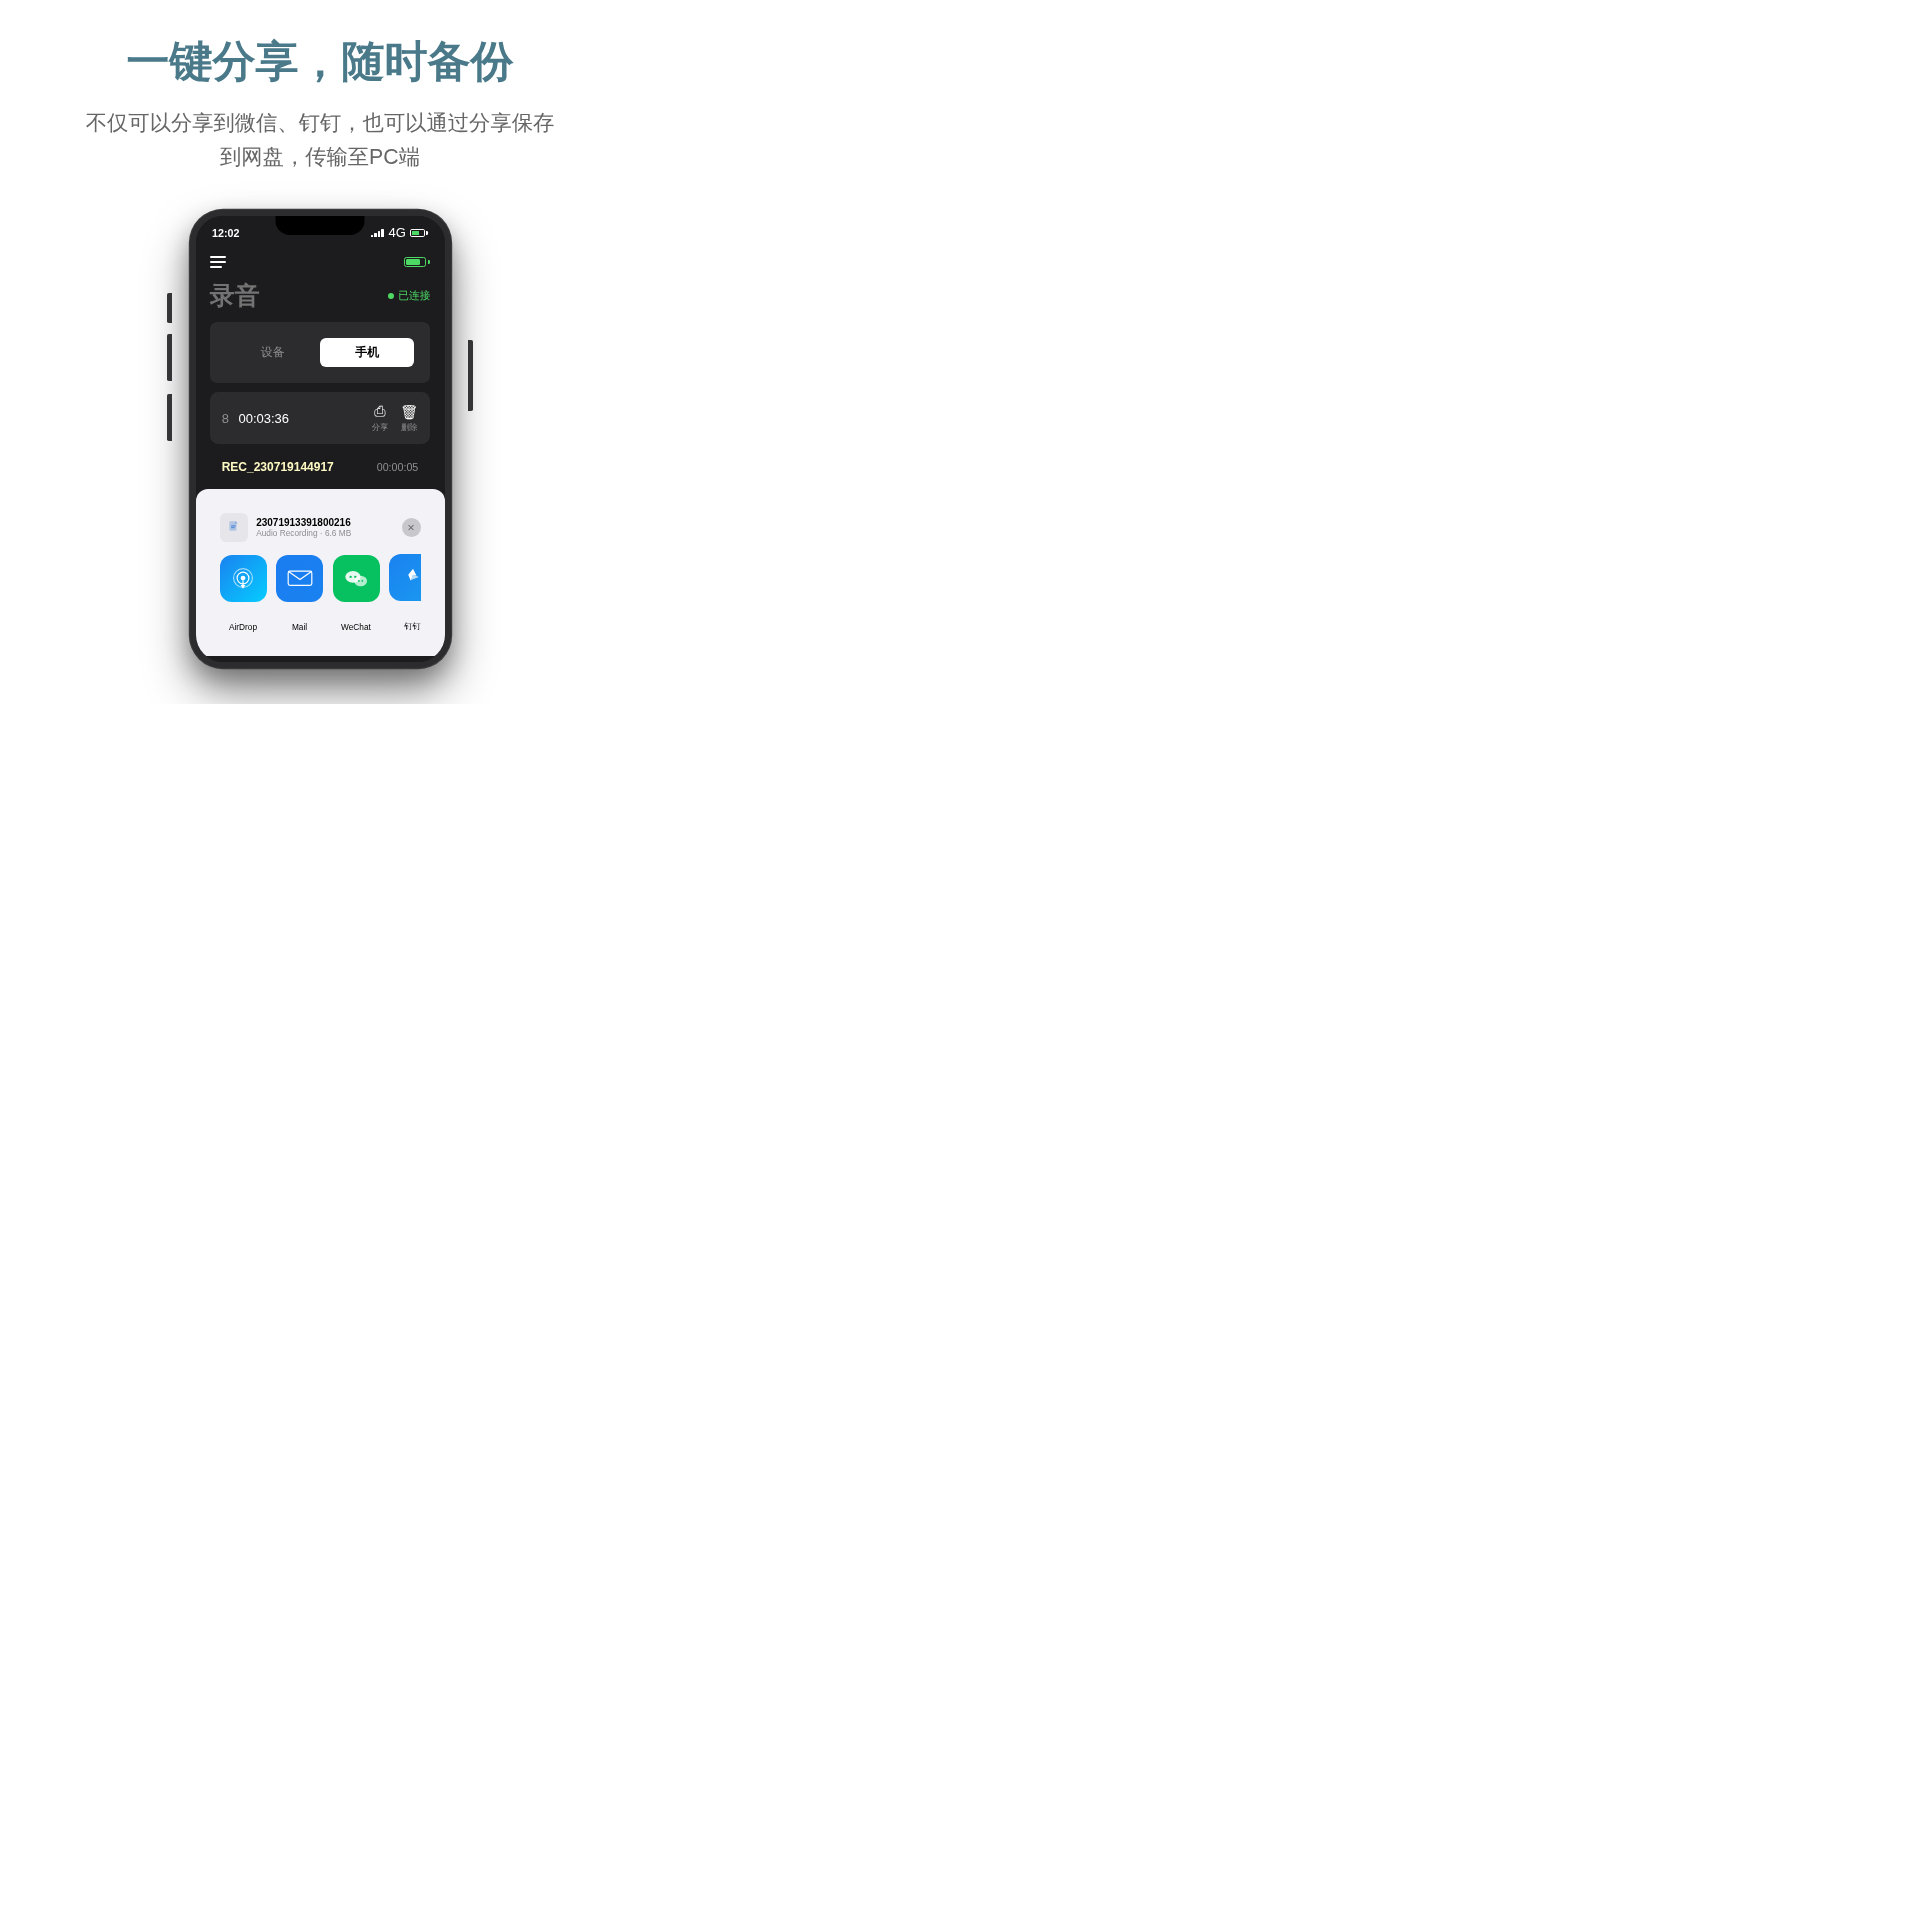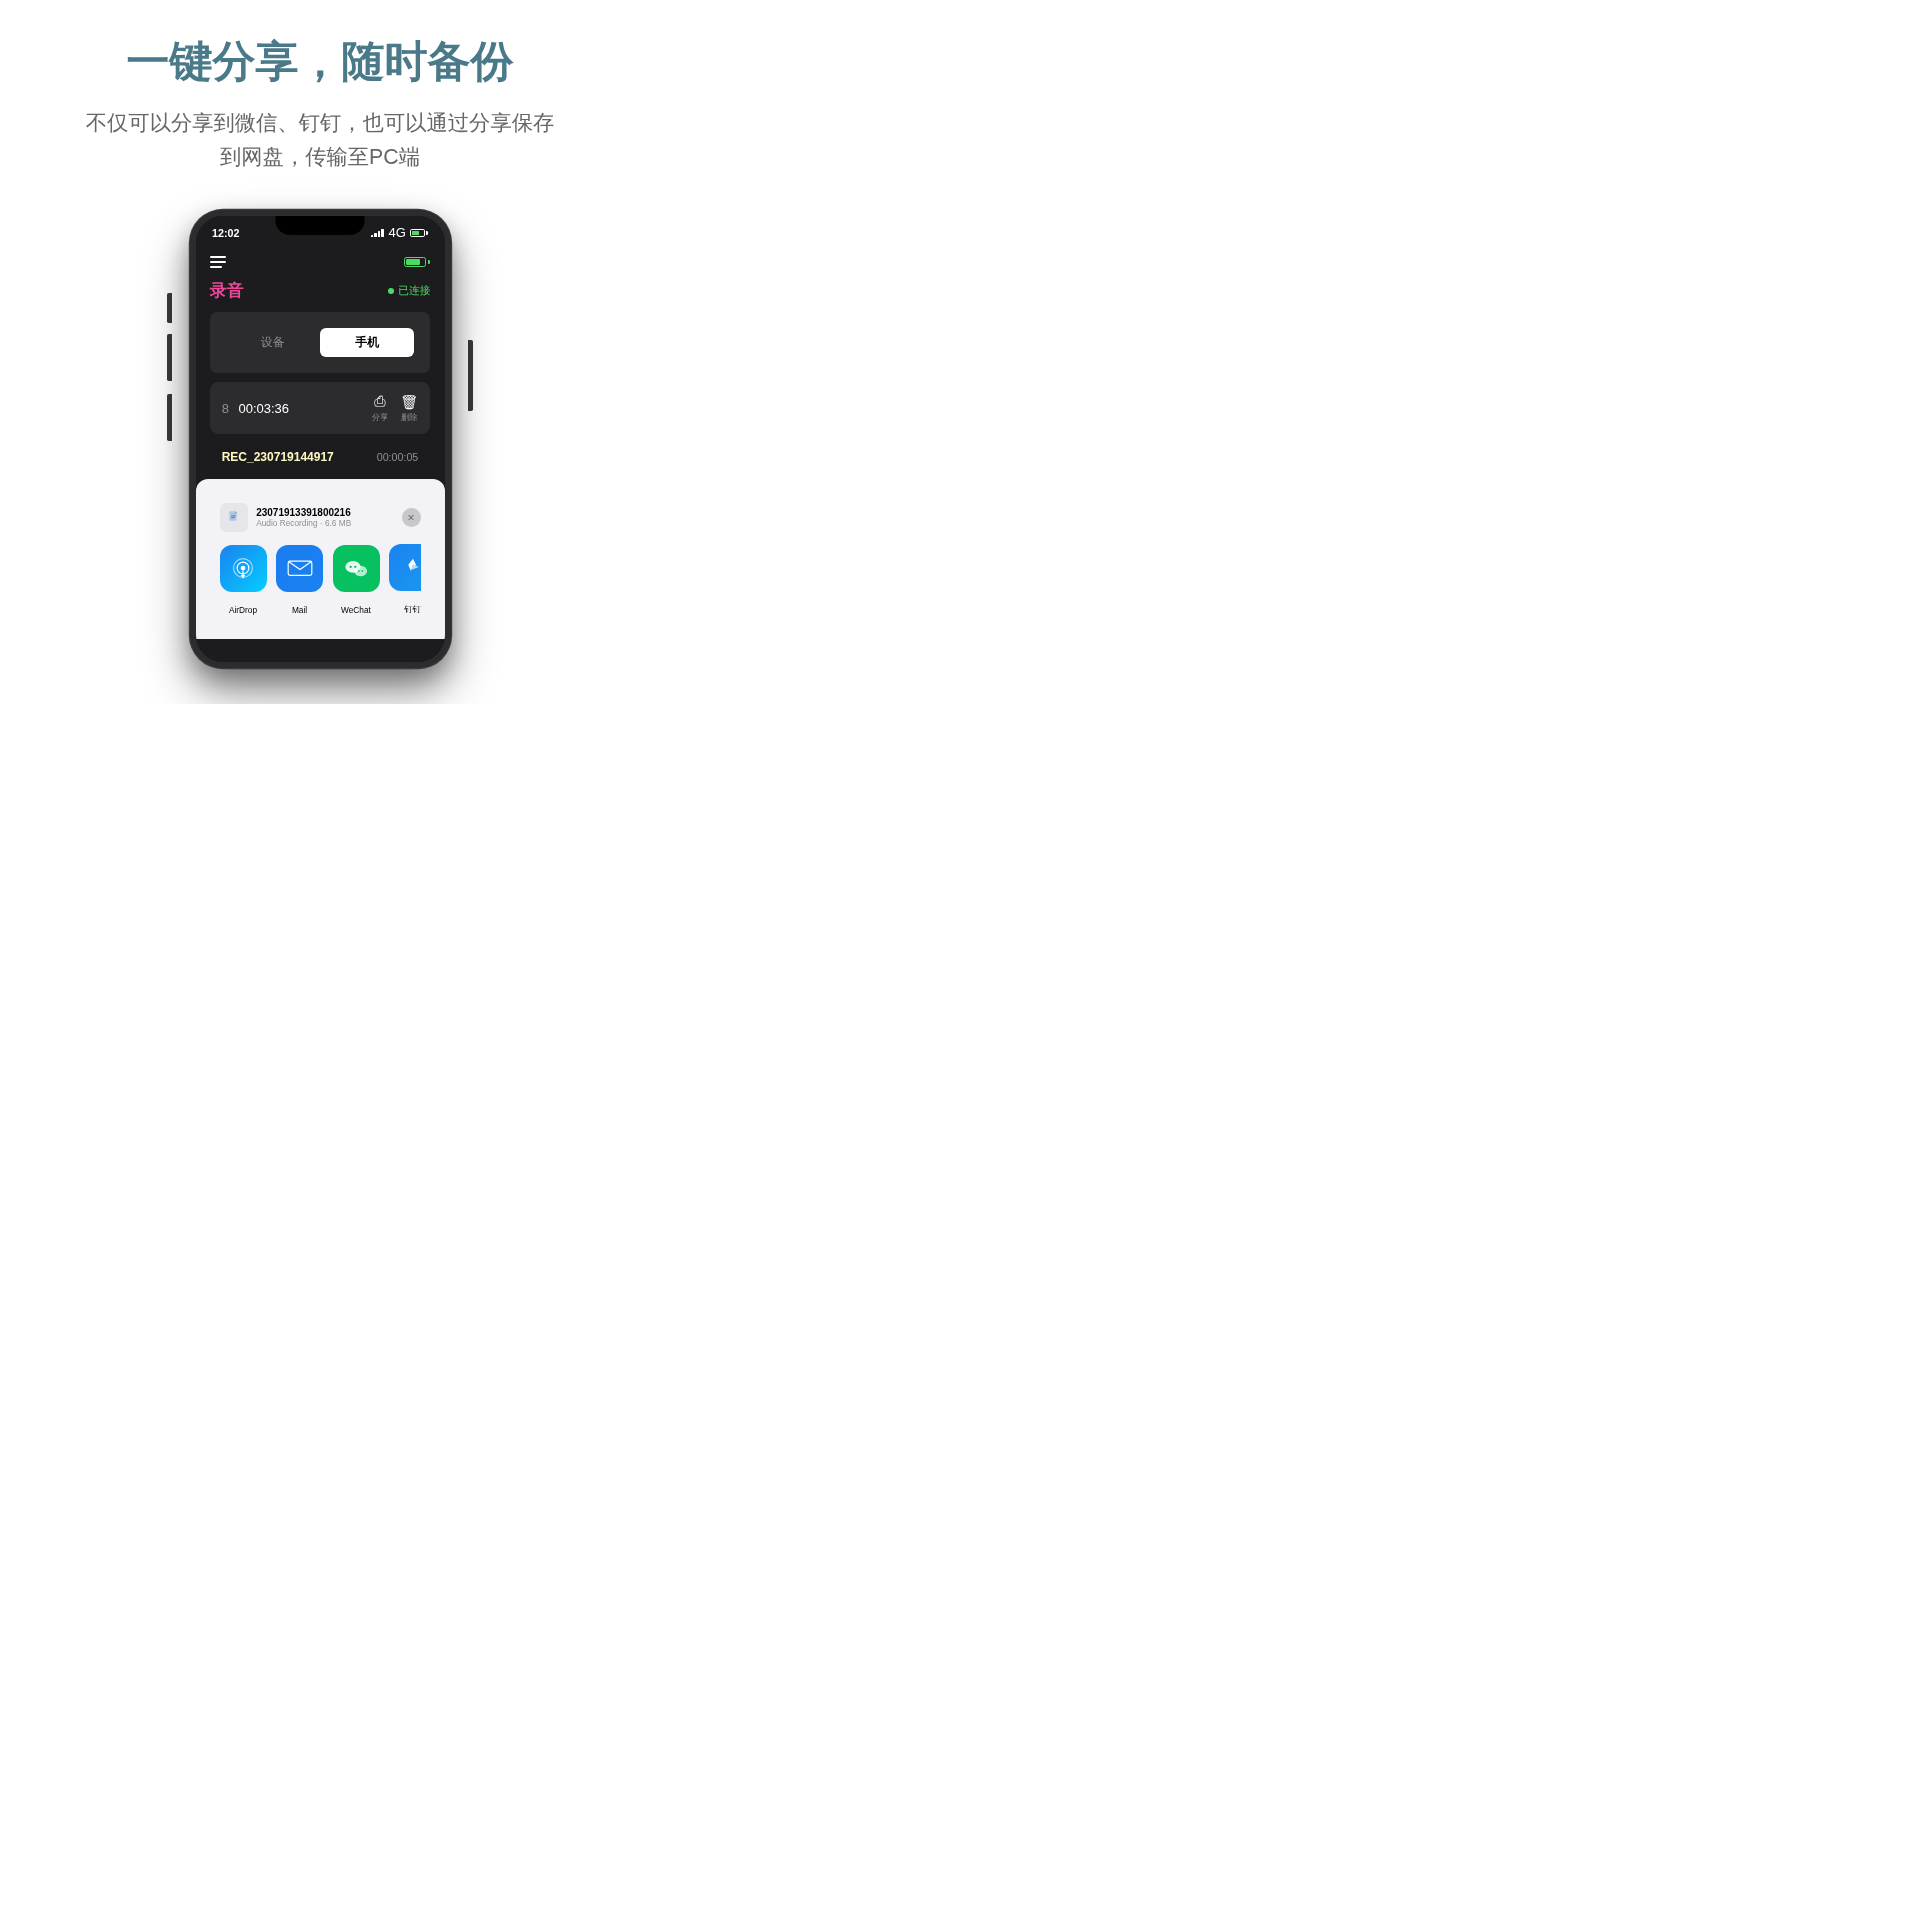--- a/index.html
+++ b/index.html
@@ -222,22 +222,22 @@
 
     
     .title-row {
       padding: 4.7px 14.2px 9.5px;
       display: flex;
       justify-content: space-between;
       align-items: center;
     }
 
     .app-title {
-      color: #ec4899;
-      font-size: 17px;
+      color: #737373;
+      font-size: 25px;
       font-weight: 700;
     }
 
     .connection-status {
       display: flex;
       align-items: center;
       gap: 4.7px;
       color: #4cd964;
       font-size: 10.7px;
     }
@@ -407,21 +407,21 @@
       display: flex;
       gap: 9.5px;
       align-items: flex-end;
       overflow: hidden;
     }
 
     .share-app {
       display: flex;
       flex-direction: column;
       align-items: center;
-      gap: 13px;
+      gap: 20px;
       min-width: 47px;
     }
 
     .share-app-icon {
       width: 47px;
       height: 47px;
       border-radius: 12px;
       display: flex;
       align-items: center;
       justify-content: center;

